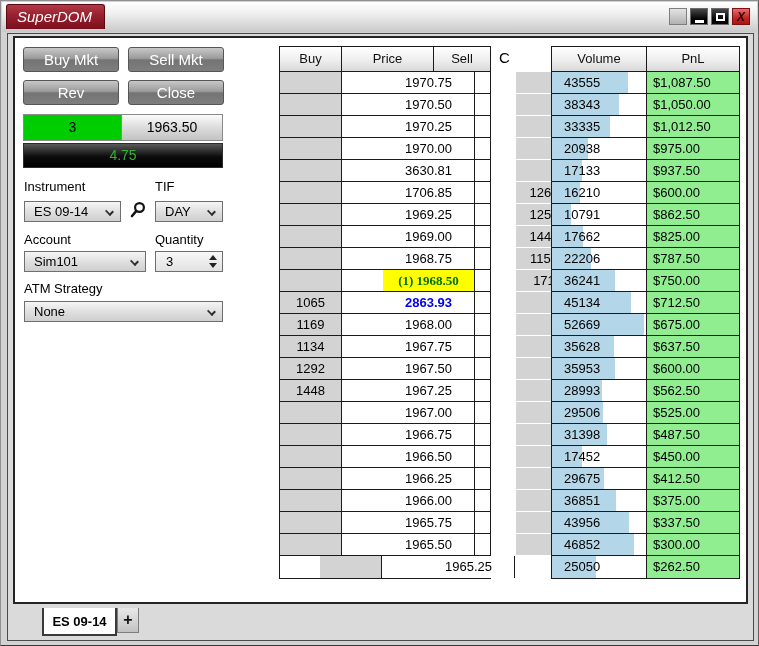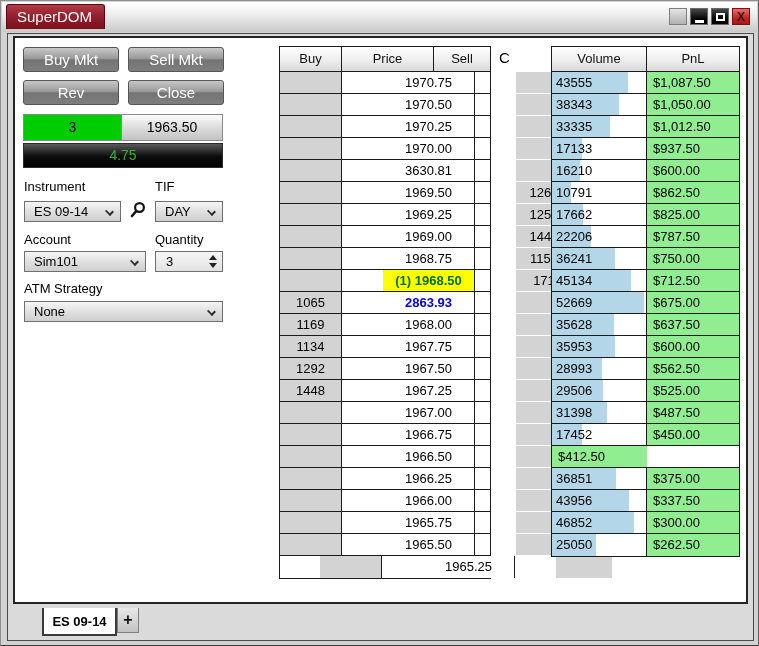--- a/index.html
+++ b/index.html
@@ -3,21 +3,21 @@
 <meta charset="utf-8">
 <style>
   * { margin:0; padding:0; box-sizing:border-box; }
   body { width:759px; height:646px; font-family:"Liberation Sans", sans-serif; background:#bfbfbf; }
 
   .win { position:relative; width:759px; height:646px; background:#d2d2d2;
          border:1px solid #8f8f8f; border-right-color:#5e5e5e; border-bottom-color:#3a3a3a; overflow:hidden; }
 
   
   .titlebar { position:absolute; left:1px; top:1px; right:1px; height:30px;
-              background:linear-gradient(#ffffff,#efefef 40%,#c9c9c9); }
+              background:linear-gradient(#ffffff,#efefef 40%,#c9c9c9);font-style:italic; }
   .apptab { position:absolute; left:4px; top:2px; height:25px; min-width:88px;
             background:linear-gradient(#b23a47,#96202e 45%,#7c0f1d);
             border:1px solid #5c0812; border-bottom:none; border-radius:3px 3px 0 0;
             color:#fff; font-size:15px; display:flex; align-items:center; padding:0 12px 2px 10px; }
   .winbtns { position:absolute; right:7px; top:6px; display:flex; gap:3px; }
   .wbtn { width:18px; height:17px; border:1px solid #7d7d7d; background:linear-gradient(#e3e3e3,#b2b2b2);
           display:flex; align-items:center; justify-content:center; cursor:pointer; }
   .wbtn.dark { background:linear-gradient(#484848,#000 70%); border-color:#6a6a6a; }
   .wbtn.red  { background:linear-gradient(#ef6a6a,#c32424 60%,#a81717); border-color:#7c1010;
                color:#2e0505; font-weight:bold; font-size:12px; line-height:1; }
@@ -83,34 +83,34 @@
   .dhead { height:25px; border-bottom:1px solid #1b1b1b; }
   .hcell { background:linear-gradient(#ffffff,#eeeeee 55%,#d9d9d9); font-size:13px; color:#111;
            text-align:center; line-height:24px; border-right:1px solid #1b1b1b; }
   .hcell:last-child { border-right:none; }
   .drow { height:22px; border-bottom:1px solid #1b1b1b;gap:41px; }
   .drow:last-child { border-bottom:none;padding-left:40px; }
   .cell { font-size:13px; color:#000; line-height:21px; border-right:1px solid #1b1b1b; overflow:hidden; }
   .cell:last-child { border-right:none; }
   .c-buy, .c-sell { background:#d3d3d3; text-align:center; cursor:pointer; }
   .c-price { background:#fff; text-align:center; }
-  .drow.last .c-price { background:var(--last-yellow,#ffff00); color:var(--last-green,#007000); font-weight:bold; }
+  .drow.last .c-price { background:var(--last-yellow,#ffff00); color:var(--last-green,#007000); font-weight:bold;font-family:Liberation Serif, serif; }
   .drow.bid  .c-price { color:var(--bid-blue,#0000ee); font-weight:bold; }
 
   .center-btn { position:absolute; left:484px; top:11px; font-size:15px; color:#000; cursor:pointer; background:none; border:none; font-family:inherit; }
 
   
   .stats { position:absolute; left:536px; top:8px; width:189px; border:1px solid #1b1b1b; background:#fff; }
   .shead, .srow { display:grid; grid-template-columns:95px 92px; }
   .shead { height:25px; border-bottom:1px solid #1b1b1b; }
   .srow { height:22px; border-bottom:1px solid #1b1b1b; }
   .srow:last-child { border-bottom:none; }
   .c-vol { position:relative; background:#fff; text-align:left; }
   .vbar { position:absolute; left:0; top:0; bottom:0; background:var(--vol-blue,#b3d7e8); }
-  .vtext { position:relative; padding-left:4px; }
+  .vtext { position:relative; padding-left:12px; }
   .c-pnl { background:var(--pnl-green,#90ee90); padding-left:6px; text-align:left; }
 
   
   .tab { position:absolute; left:27px; top:570px; width:75px; height:28px; background:#fff;
          border:2px solid #3a3a3a; border-top:none; font-size:13px; font-weight:bold; color:#000;
          display:flex; align-items:center; justify-content:center; cursor:pointer; }
   .addtab { position:absolute; left:102px; top:570px; width:22px; height:25px;
             background:linear-gradient(#e9e9e9,#c2c2c2); border:1px solid #7e7e7e; border-top:none;
             font-size:16px; font-weight:bold; color:#111; text-align:center; line-height:23px; cursor:pointer; }
 </style>
@@ -213,21 +213,21 @@
               <div class="cell c-price">1970.00</div>
               <div class="cell c-sell"></div>
             </div>
             <div class="drow">
               <div class="cell c-buy"></div>
               <div class="cell c-price">3630.81</div>
               <div class="cell c-sell"></div>
             </div>
             <div class="drow">
               <div class="cell c-buy"></div>
-              <div class="cell c-price">1969.50</div>
+              <div class="cell c-price">1706.85</div>
               <div class="cell c-sell">1262</div>
             </div>
             <div class="drow">
               <div class="cell c-buy"></div>
               <div class="cell c-price">1969.25</div>
               <div class="cell c-sell">1252</div>
             </div>
             <div class="drow">
               <div class="cell c-buy"></div>
               <div class="cell c-price">1969.00</div>
@@ -325,20 +325,24 @@
             </div>
             <div class="srow">
               <div class="cell c-vol"><div class="vbar" style="width: 71%;"></div><span class="vtext">38343</span></div>
               <div class="cell c-pnl">$1,050.00</div>
             </div>
             <div class="srow">
               <div class="cell c-vol"><div class="vbar" style="width: 61.7%;"></div><span class="vtext">33335</span></div>
               <div class="cell c-pnl">$1,012.50</div>
             </div>
             <div class="srow">
+              <div class="cell c-vol"><div class="vbar" style="width: 38.8%;"></div><span class="vtext">20938</span></div>
+              <div class="cell c-pnl">$975.00</div>
+            </div>
+            <div class="srow">
               <div class="cell c-vol"><div class="vbar" style="width: 31.7%;"></div><span class="vtext">17133</span></div>
               <div class="cell c-pnl">$937.50</div>
             </div>
             <div class="srow">
               <div class="cell c-vol"><div class="vbar" style="width: 30%;"></div><span class="vtext">16210</span></div>
               <div class="cell c-pnl">$600.00</div>
             </div>
             <div class="srow">
               <div class="cell c-vol"><div class="vbar" style="width: 20%;"></div><span class="vtext">10791</span></div>
               <div class="cell c-pnl">$862.50</div>
@@ -381,20 +385,21 @@
             </div>
             <div class="srow">
               <div class="cell c-vol"><div class="vbar" style="width: 58.1%;"></div><span class="vtext">31398</span></div>
               <div class="cell c-pnl">$487.50</div>
             </div>
             <div class="srow">
               <div class="cell c-vol"><div class="vbar" style="width: 32.3%;"></div><span class="vtext">17452</span></div>
               <div class="cell c-pnl">$450.00</div>
             </div>
             <div class="srow">
+              <div class="cell c-vol"><div class="vbar" style="width: 55%;"></div><span class="vtext">29675</span></div>
               <div class="cell c-pnl">$412.50</div>
             </div>
             <div class="srow">
               <div class="cell c-vol"><div class="vbar" style="width: 68.2%;"></div><span class="vtext">36851</span></div>
               <div class="cell c-pnl">$375.00</div>
             </div>
             <div class="srow">
               <div class="cell c-vol"><div class="vbar" style="width: 81.4%;"></div><span class="vtext">43956</span></div>
               <div class="cell c-pnl">$337.50</div>
             </div>

